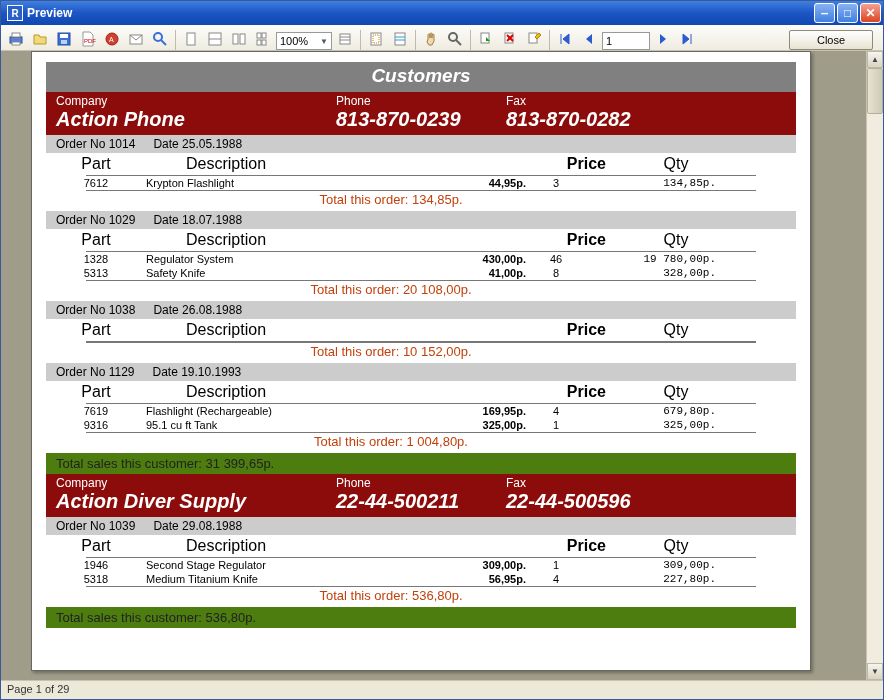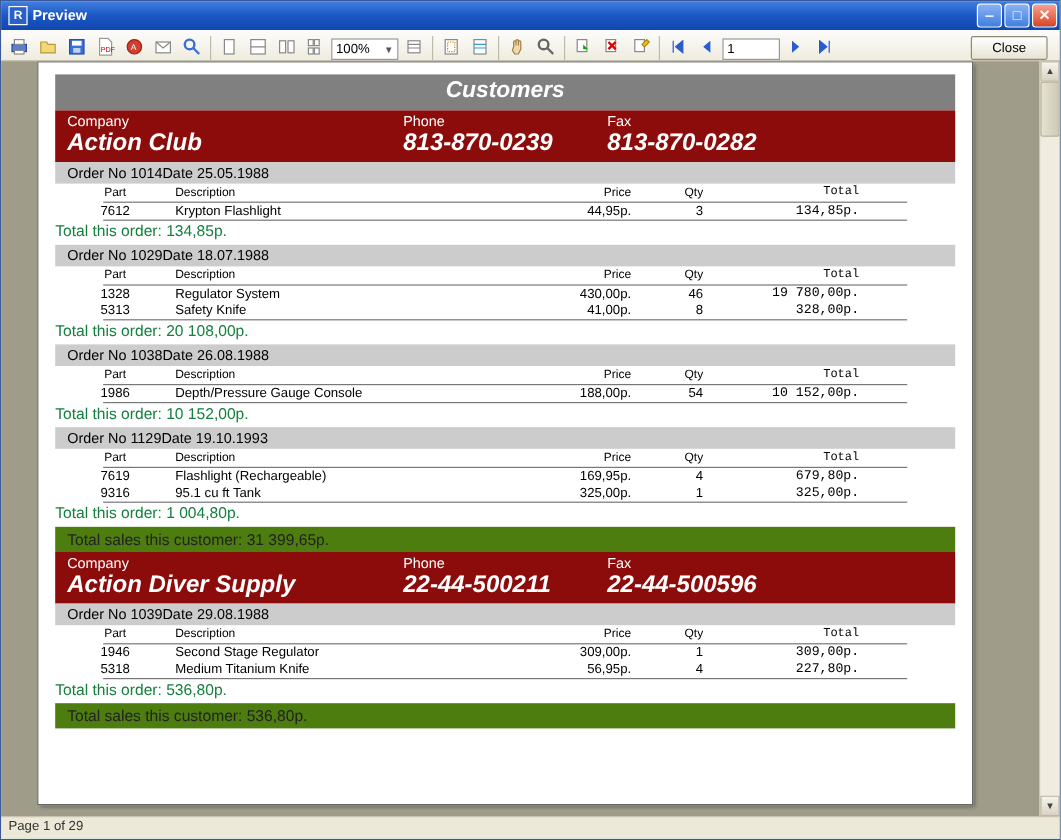--- a/index.html
+++ b/index.html
@@ -10,48 +10,48 @@
   .title-text { flex: 1; }
   .winbtns { display: flex; gap: 2px; }
   .winbtn { width: 21px; height: 20px; background: linear-gradient(to bottom,#8ab1f3,#3f80e0); border: 1px solid #fff; border-radius: 3px; display: inline-flex; align-items: center; justify-content: center; color: #fff; font-weight: bold; font-size: 12px; cursor: pointer; }
   .winbtn.close { background: linear-gradient(to bottom,#f6a091,#d94521); }
   .toolbar { height: 26px; background: linear-gradient(to bottom,#fcfcfa,#efece0); border-bottom: 1px solid #c8c2b0; display: flex; align-items: flex-end; padding: 0 4px; gap: 2px; }
   .tbtn { width: 22px; height: 22px; display: inline-flex; align-items: center; justify-content: center; cursor: pointer; border: 1px solid transparent; border-radius: 2px; }
   .tsep { width: 1px; height: 20px; background: #c0bba8; margin: 0 2px; }
   .zoom { width: 56px; height: 18px; border: 1px solid #999; background: #fff; font-size: 11px; padding: 0 3px; display: flex; align-items: center; justify-content: space-between; cursor: pointer; }
   .zoom-arrow { font-size: 8px; color: #555; }
   .pagebox { width: 48px; height: 18px; border: 1px solid #999; background: #fff; padding: 0 3px; font-size: 11px; }
-  .closebtn { width: 64px; height: 20px; border: 1px solid #8d8b76; background: linear-gradient(to bottom,#fff,#e7e3d3); border-radius: 2px; font-size: 11px; cursor: pointer; margin-left: auto; margin-right: 6px; }
+  .closebtn { width: 84px; height: 20px; border: 1px solid #8d8b76; background: linear-gradient(to bottom,#fff,#e7e3d3); border-radius: 2px; font-size: 11px; cursor: pointer; margin-left: auto; margin-right: 6px; }
   .canvas { flex: 1; background: #a09c8a; position: relative; overflow: hidden; display: flex; }
   .pagewrap { flex: 1; overflow: hidden; padding: 0 30px; }
   .page { background: #fff; width: 780px; height: 620px; border: 1px solid #666; box-shadow: 2px 2px 3px rgba(0,0,0,0.3); padding: 10px 14px 0 14px; overflow: hidden; }
   .vscroll { width: 17px; background: #ece9d8; border-left: 1px solid #c8c2b0; display: flex; flex-direction: column; }
   .vsbtn { height: 17px; background: linear-gradient(to bottom,#f6f4ec,#d8d4c4); border: 1px solid #bdb8a3; display: flex; align-items: center; justify-content: center; font-size: 8px; color: #444; cursor: pointer; }
   .vstrack { flex: 1; background: #f0ede0; position: relative; }
   .vthumb { position: absolute; top: 0; left: 0; right: 0; height: 46px; background: linear-gradient(to right,#e6e2d2,#cfcab6); border: 1px solid #b3ae99; border-radius: 2px; }
   .statusbar { height: 19px; background: #ece9d8; border-top: 1px solid #c8c2b0; font-size: 11px; padding: 2px 6px; color: #333; }
 
   
   .rpt-title { background: #808080; color: #fff; text-align: center; font-size: 19px; font-weight: bold; font-style: italic; padding: 3px 0 5px; }
   .cust-header { background: #8c0b0b; color: #fff; padding: 2px 10px 4px; }
   .cust-header .labels { display: flex; font-size: 12px; }
   .cust-header .values { display: flex; font-size: 20px; font-weight: bold; font-style: italic; }
   .col-company { flex: 0 0 280px; }
   .col-phone { flex: 0 0 170px; }
   .col-fax { flex: 1; }
-  .order-head { background: #cccccc; font-size: 12px; padding: 2px 10px; display: flex; }
-  .tbl-head { display: flex; font-size: 10px; padding: 2px 0; }
+  .order-head { background: #cccccc; font-size: 12px; padding: 2px 10px; display: flex; gap: 18px; }
+  .tbl-head { display: flex; font-size: 16px; padding: 2px 0; gap: 40px; }
   .tbl-row { display: flex; font-size: 11px; padding: 1px 0; }
   .c-part  { flex: 0 0 100px; text-align: center; }
   .c-desc  { flex: 0 0 250px; text-align: left; }
-  .c-price { flex: 0 0 130px; text-align: right; }
-  .c-qty   { flex: 0 0 60px;  text-align: right; }
+  .c-price { flex: 0 0 130px; text-align: right; font-weight: bold; }
+  .c-qty   { flex: 0 0 60px;  text-align: center; }
   .c-total { flex: 0 0 130px; text-align: right; font-family: Liberation Mono, monospace; }
   .tbl-rule { border-top: 1px solid #777; margin: 0 40px; }
-  .order-total { text-align: left; color: #15803d; font-size: 13px; padding: 1px 60px 4px 0; }
+  .order-total { text-align: center; color: #c2410c; font-size: 13px; padding: 1px 60px 4px 0; }
   .cust-total { background: #4d7c0f; color: #222; font-size: 13px; padding: 3px 10px; }
 </style>
 </head>
 <body>
 
 <div class="window">
 
   <div class="titlebar">
     <span class="title-icon">R</span>
     <span class="title-text">Preview</span>
@@ -218,21 +218,21 @@
     <div class="pagewrap">
       <div class="page" id="page">
           <div class="rpt-title">Customers</div>
           <div class="cust-header">
             <div class="labels">
               <span class="col-company">Company</span>
               <span class="col-phone">Phone</span>
               <span class="col-fax">Fax</span>
             </div>
             <div class="values">
-              <span class="col-company">Action Club</span>
+              <span class="col-company">Action Phone</span>
               <span class="col-phone">813-870-0239</span>
               <span class="col-fax">813-870-0282</span>
             </div>
           </div>
           <div class="order-head">
             <span>Order No 1014</span>
             <span>Date 25.05.1988</span>
           </div>
           <div class="tbl-head">
             <span class="c-part">Part</span>
@@ -284,27 +284,20 @@
             <span>Date 26.08.1988</span>
           </div>
           <div class="tbl-head">
             <span class="c-part">Part</span>
             <span class="c-desc">Description</span>
             <span class="c-price">Price</span>
             <span class="c-qty">Qty</span>
             <span class="c-total">Total</span>
           </div>
           <div class="tbl-rule"></div>
-          <div class="tbl-row">
-            <span class="c-part">1986</span>
-            <span class="c-desc">Depth/Pressure Gauge Console</span>
-            <span class="c-price">188,00р.</span>
-            <span class="c-qty">54</span>
-            <span class="c-total">10 152,00р.</span>
-          </div>
           <div class="tbl-rule"></div>
           <div class="order-total">Total this order: 10 152,00р.</div>
           <div class="order-head">
             <span>Order No 1129</span>
             <span>Date 19.10.1993</span>
           </div>
           <div class="tbl-head">
             <span class="c-part">Part</span>
             <span class="c-desc">Description</span>
             <span class="c-price">Price</span>

